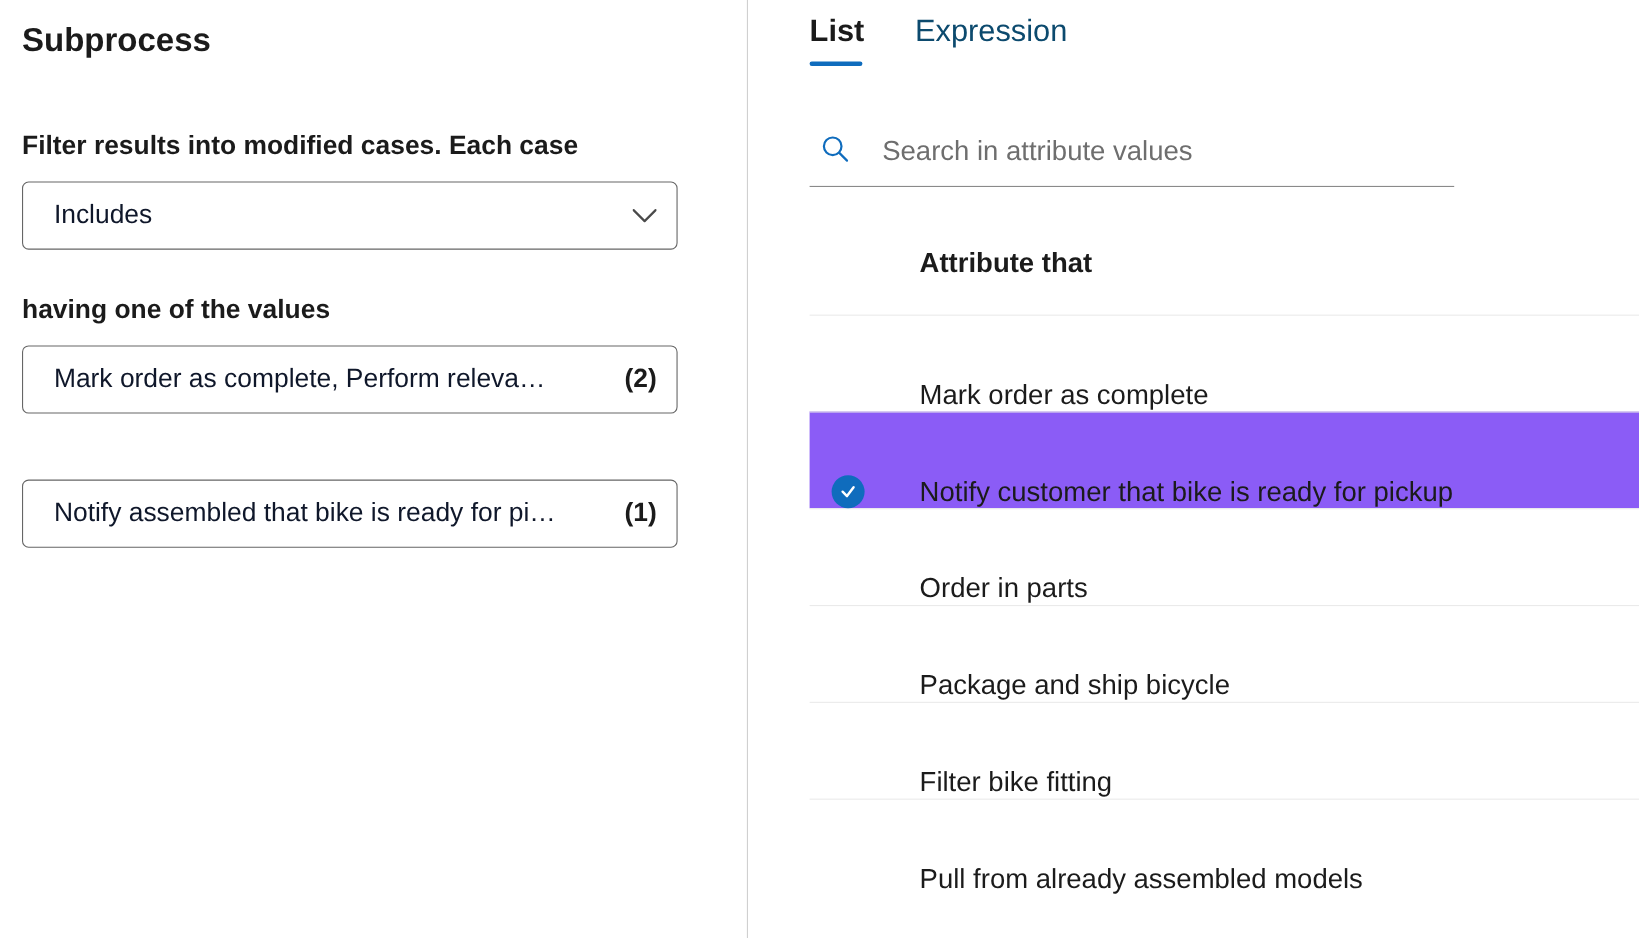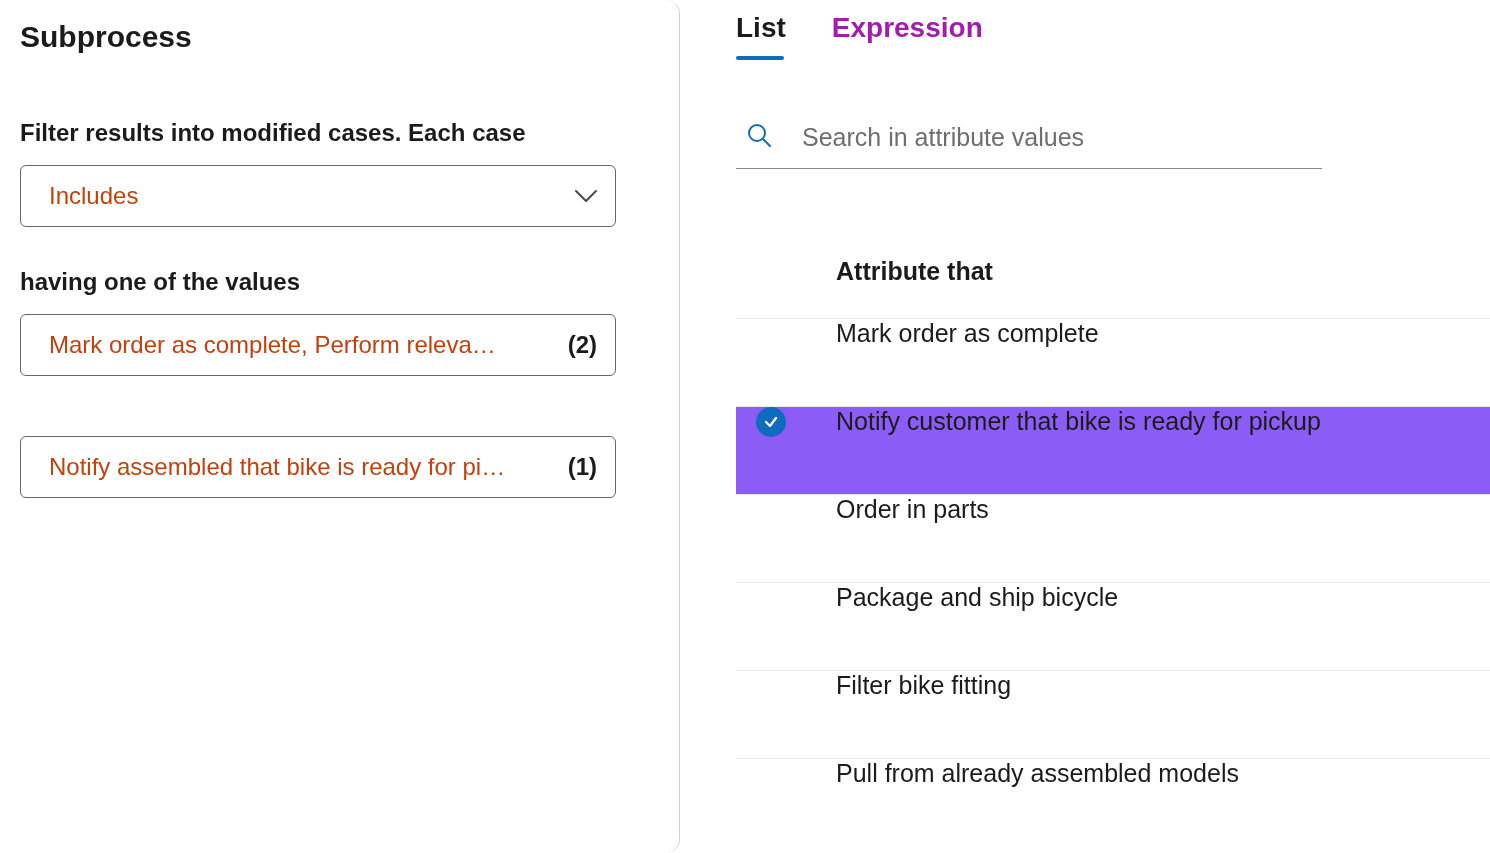--- a/index.html
+++ b/index.html
@@ -13,21 +13,20 @@
     overflow: hidden;
   }
 
   
   .left {
     width: 680px;
     padding: 20px 20px 20px 20px;
     border-right: 1px solid #d0d0d0;
     display: flex;
     flex-direction: column;
-    border-radius: 14px;
   }
   .title {
     font-size: 30px;
     font-weight: 700;
     margin-bottom: 60px;
   }
   .field-group { margin-bottom: 36px; }
   .field-label {
     font-size: 24px;
     font-weight: 600;
@@ -42,21 +41,21 @@
     border-radius: 6px;
     display: flex;
     align-items: center;
     padding: 0 18px 0 28px;
     cursor: pointer;
     position: relative;
   }
   .select-value {
     flex: 1;
     font-size: 24px;
-    color: #c2410c;
+    color: #0f172a;
     white-space: nowrap;
     overflow: hidden;
     text-overflow: ellipsis;
   }
   .count {
     font-size: 24px;
     font-weight: 700;
     color: #1b1b1b;
     margin-left: 14px;
   }
@@ -74,22 +73,22 @@
     flex-direction: column;
     gap: 12px;
   }
   .tabs {
     display: flex;
     gap: 46px;
     margin-bottom: 50px;
   }
   .tab {
     font-size: 28px;
-    font-weight: 700;
-    color: #a21caf;
+    font-weight: 400;
+    color: #0c4a6e;
     padding-bottom: 16px;
     cursor: pointer;
     position: relative;
   }
   .tab.active {
     font-weight: 600;
     color: #1b1b1b;
   }
   .tab.active::after {
     content: "";
@@ -100,42 +99,42 @@
     border-radius: 2px;
   }
 
   .search-row {
     display: flex;
     align-items: center;
     gap: 30px;
     border-bottom: 1.5px solid #8a8a8a;
     width: 586px;
     padding: 0 0 16px 10px;
-    margin-bottom: 76px;
+    margin-bottom: 43px;
   }
   .search-icon { color:#0f6cbd; flex-shrink:0; }
   .search-input {
     border: none;
     outline: none;
     font-size: 25px;
     color: #1b1b1b;
     width: 100%;
   }
   .search-input::placeholder { color:#6e6e6e; }
 
   .col-header {
     font-size: 25px;
     font-weight: 600;
     padding-left: 100px;
     margin-bottom: 20px;
   }
   .list { }
   .row {
     display:flex;
-    align-items:flex-start;
+    align-items:flex-end;
     height: 88px;
     border-top: 1px solid #eaeaea;
     padding-left: 20px;
     cursor: pointer;
   }
   .row .check {
     width: 30px; height: 30px;
     border-radius: 50%;
     display:flex; align-items:center; justify-content:center;
     flex-shrink:0;

